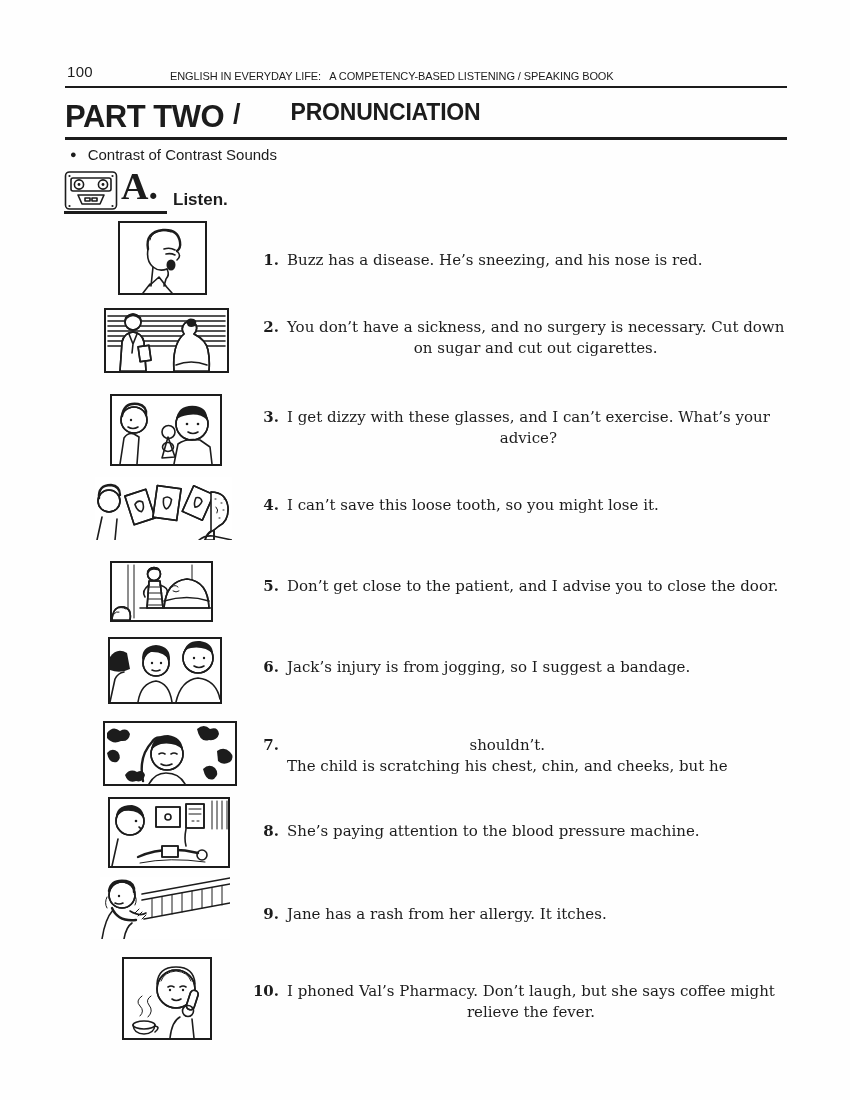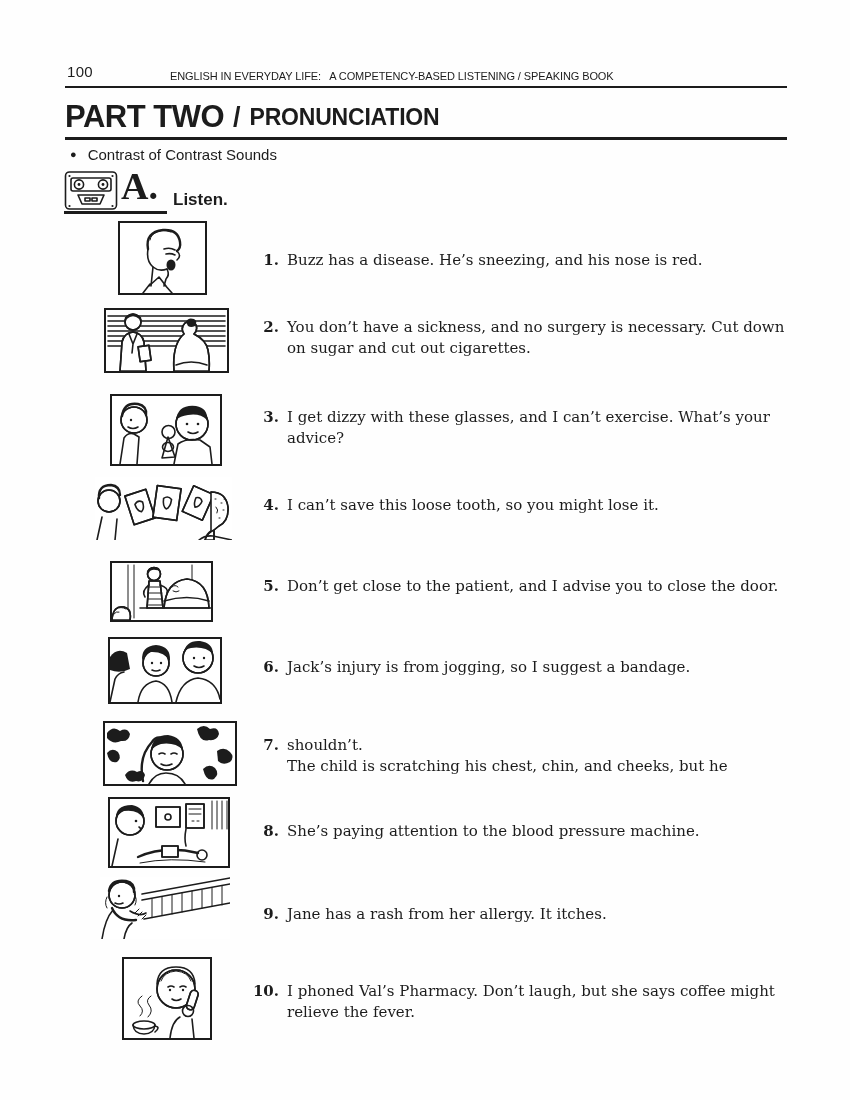--- a/index.html
+++ b/index.html
@@ -2,24 +2,24 @@
 <html><head>
 <meta charset="utf-8">
 <style>
   html,body{margin:0;padding:0;}
   body{width:850px;height:1100px;background:#fefefe;position:relative;
        font-family:"Liberation Sans",sans-serif;color:#1c1c1c;overflow:hidden;}
   .pagenum{position:absolute;left:67px;top:63px;font-size:15px;font-weight:normal;letter-spacing:.3px;}
   .runhead{position:absolute;left:170px;top:70px;font-size:11px;font-weight:normal;
            letter-spacing:-.1px;white-space:pre;}
   .rule-top{position:absolute;left:65px;top:86px;width:722px;height:2px;background:#1c1c1c;}
-  .part-title{position:absolute;left:65px;top:99px;display:flex;align-items:center;gap:9px;}
+  .part-title{position:absolute;left:65px;top:99px;display:flex;align-items:flex-start;gap:9px;}
   .part-main{font-size:31px;font-weight:bold;letter-spacing:-.5px;}
   .part-sep{font-size:27px;font-weight:bold;}
-  .part-sub{font-size:23px;font-weight:bold;letter-spacing:-.2px;}
+  .part-sub{font-size:23px;font-weight:bold;letter-spacing:-.2px;margin-left:41px;}
   .rule-thick{position:absolute;left:65px;top:137px;width:722px;height:3px;background:#1c1c1c;}
   .topic{position:absolute;left:70px;top:146px;font-size:15px;display:flex;align-items:center;gap:11px;}
   .bullet{font-size:11px;line-height:1;}
   .cassette{position:absolute;left:64px;top:170px;}
   .letter-a{position:absolute;left:121px;top:167px;font-family:"Liberation Serif",serif;
             font-size:38px;font-weight:bold;line-height:1;}
   .underline-a{position:absolute;left:64px;top:211px;width:103px;height:3px;background:#1c1c1c;}
   .listen{position:absolute;left:173px;top:190px;font-size:17px;font-weight:bold;}
   .illus{position:absolute;background:#fff;}
   .illus.framed{border:2px solid #1c1c1c;}
@@ -27,21 +27,21 @@
   .illus svg *, .cassette svg *{stroke:#1c1c1c;fill:none;stroke-width:1.6;
         stroke-linecap:round;stroke-linejoin:round;}
   .illus svg .f, .cassette svg .f{fill:#1c1c1c;stroke:none;}
   .illus svg .w{fill:#fff;}
   .illus svg .thin{stroke-width:1;}
   .illus svg .thick{stroke-width:2.4;}
   .itemtext{position:absolute;font-family:"DejaVu Serif","Liberation Serif",serif;
             font-size:15px;line-height:21px;}
   .num{position:absolute;left:0;top:0;width:32px;text-align:right;font-weight:bold;}
   .lines{display:block;margin-left:40px;}
-  .line{display:block;white-space:pre;}
+  .line{display:block;white-space:pre;text-align:center;}
 </style>
 </head>
 <body>
 
 <div class="pagenum">100</div>
 <div class="runhead">ENGLISH IN EVERYDAY LIFE:   A COMPETENCY-BASED LISTENING / SPEAKING BOOK</div>
 <div class="rule-top"></div>
 
 <div class="part-title">
   <span class="part-main">PART TWO</span>

